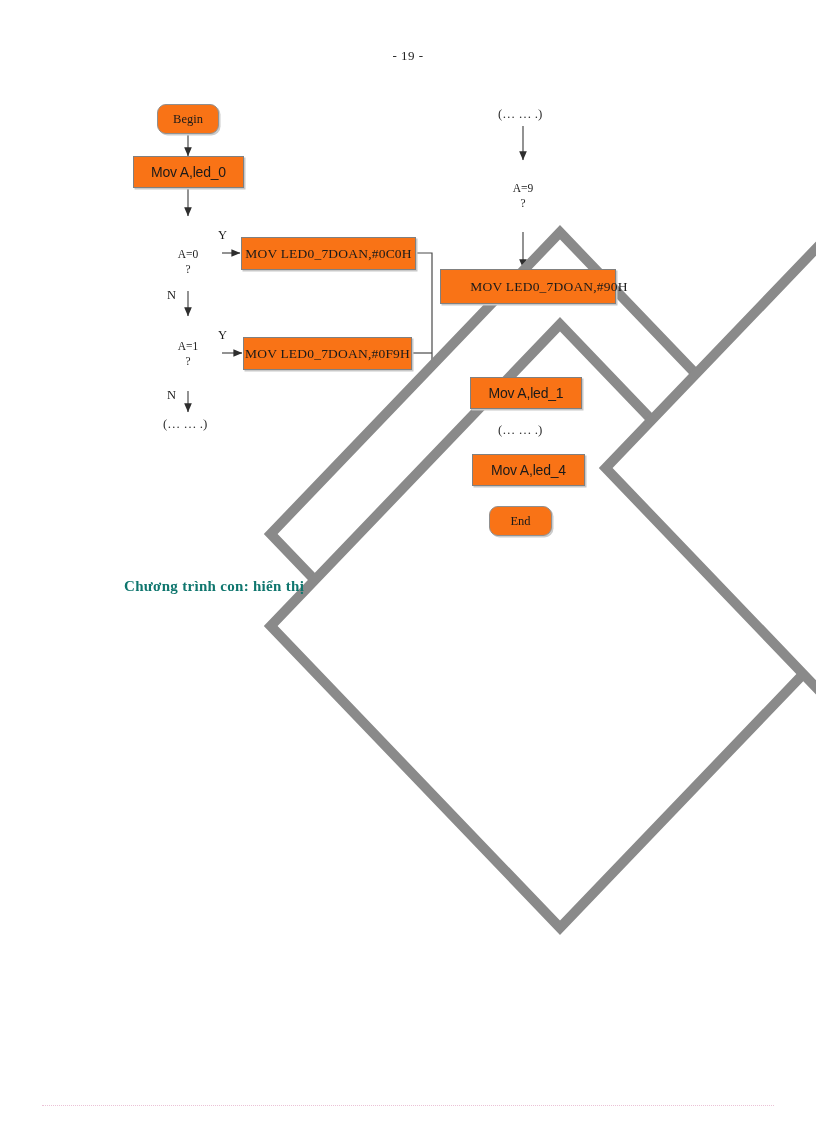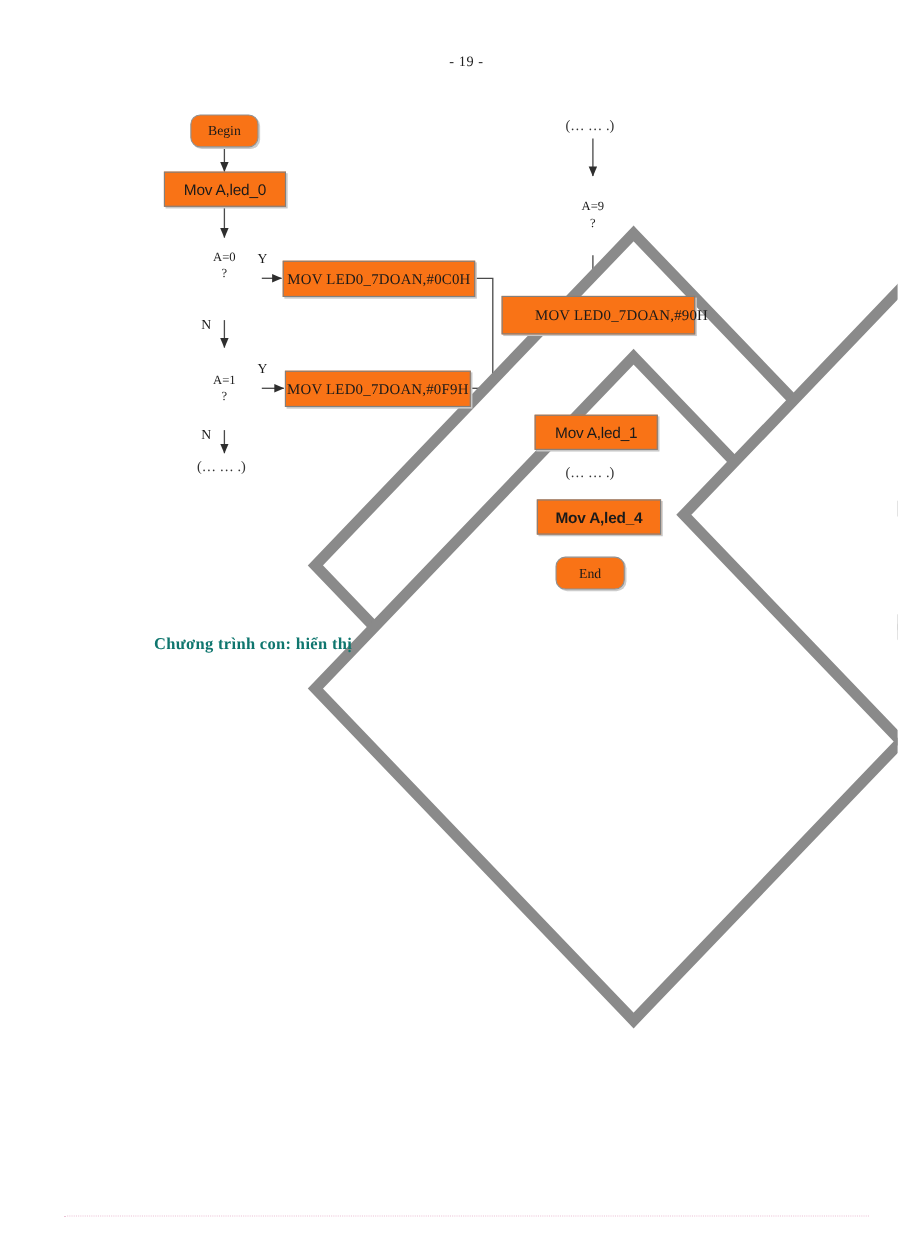--- a/index.html
+++ b/index.html
@@ -12,21 +12,20 @@
     height: 1123px;
     position: relative;
     font-family: "Liberation Serif", serif;
     color: #1a1a1a;
     overflow: hidden;
   }
 
   .page {
     position: absolute;
     inset: 0;
-    margin-left: 16px;
   }
 
   
   .page-number {
     position: absolute;
     top: 48px;
     left: 0;
     width: 816px;
     text-align: center;
     font-family: "Liberation Serif", serif;
@@ -198,21 +197,21 @@
         <path d="M412,353 L432,353"></path>
 
         <path d="M432,443 L470,443 L470,348 L513,348" marker-end="url(#arrow)"></path>
       </g>
     </svg>
 
     <div class="node terminator term-label" style="left:157px; top:104px; width:62px; height:30px;">Begin</div>
 
     <div class="node rect sans-code" style="left:133px; top:156px; width:111px; height:32px;">Mov A,led_0</div>
 
-    <div class="diamond-wrap" style="left:152px; top:204px; width:72px; height:75px;">
+    <div class="diamond-wrap" style="left:152px; top:224px; width:72px; height:75px;">
       <svg width="72" height="75" viewBox="0 0 72 75" xmlns="http://www.w3.org/2000/svg">
         <polygon points="36,1 71,37.5 36,74 1,37.5" fill="#ffffff" stroke="#8a8a8a" stroke-width="1.2"></polygon>
       </svg>
       <div class="diamond-text">
         <span>A=0</span>
         <span>?</span>
       </div>
     </div>
 
     <div class="edge-label" style="left:218px; top:228px;">Y</div>
@@ -250,21 +249,21 @@
         <span>?</span>
       </div>
     </div>
 
     <div class="node rect serif-code" style="left:440px; top:269px; width:176px; height:35px;padding-left:42px;">MOV  LED0_7DOAN,#90H</div>
 
     <div class="node rect sans-code" style="left:470px; top:377px; width:112px; height:32px;text-align:right;">Mov A,led_1</div>
 
     <div class="ellipsis-label" style="left:498px; top:422px;">(… … .)</div>
 
-    <div class="node rect sans-code" style="left:472px; top:454px; width:113px; height:32px;font-weight:bold;">Mov A,led_4</div>
+    <div class="node rect sans-code" style="left:472px; top:454px; width:113px; height:32px;">Mov A,led_4</div>
 
     <div class="node terminator term-label" style="left:489px; top:506px; width:63px; height:30px;">End</div>
 
   </div>
 
   <div class="caption">Chương trình con: hiển thị</div>
 
   <div class="bottom-rule"></div>
 
 </div>

